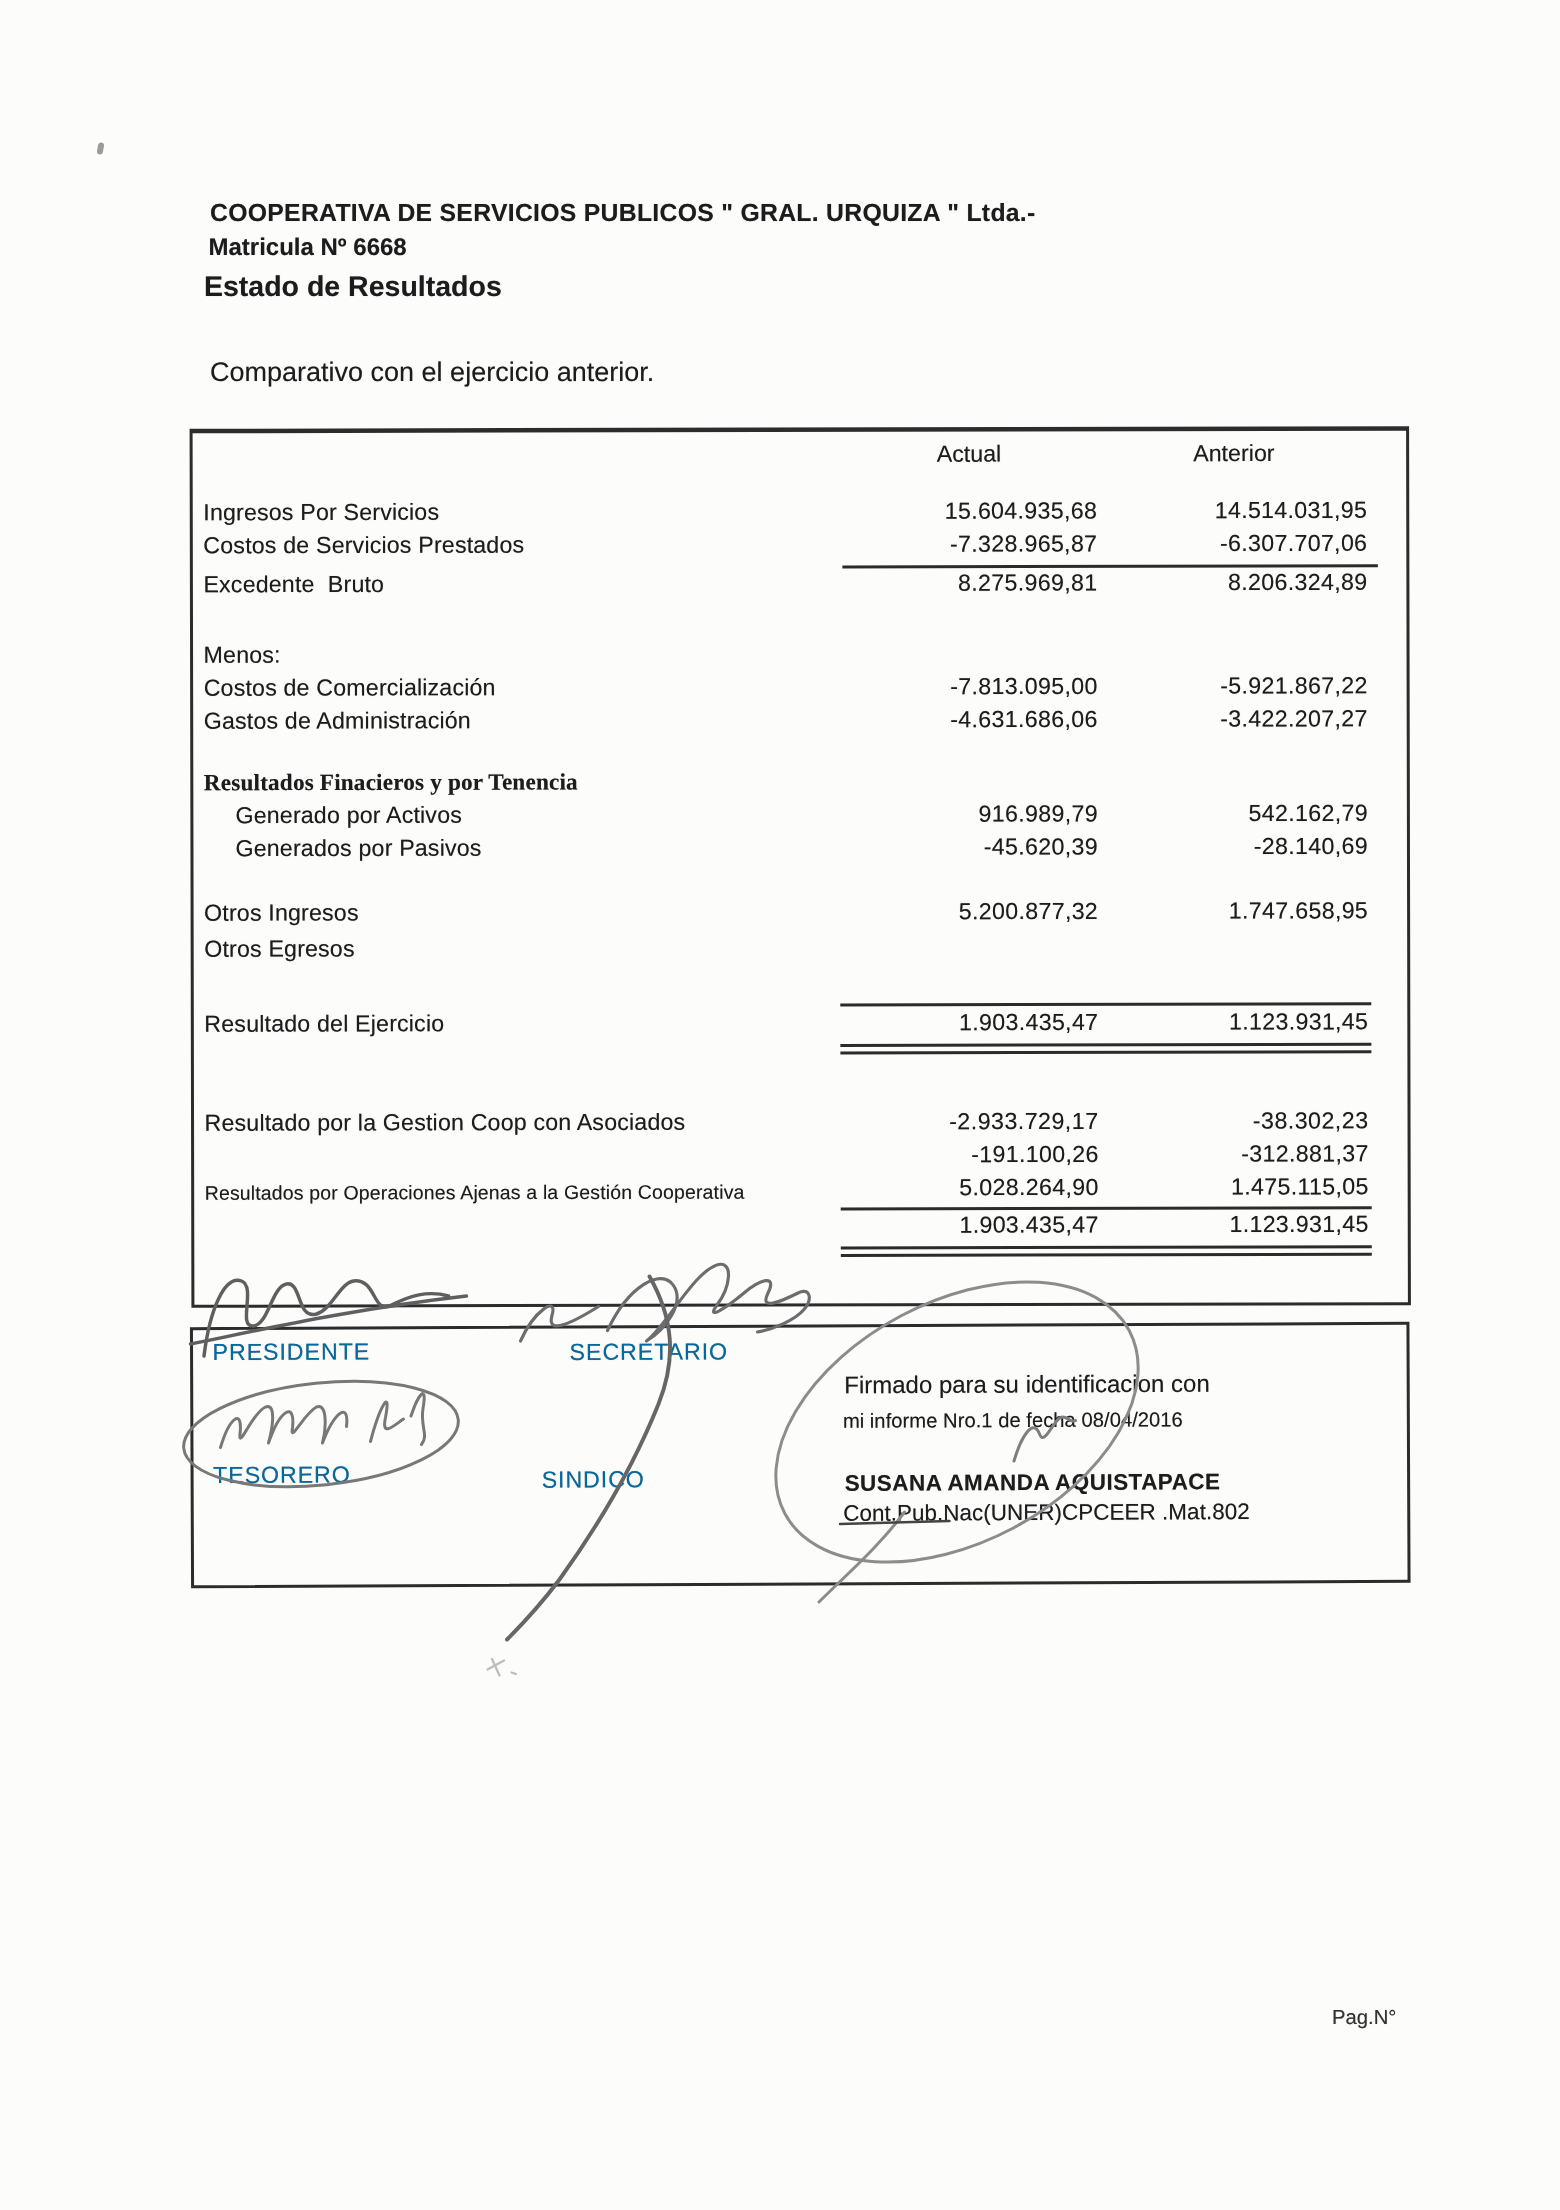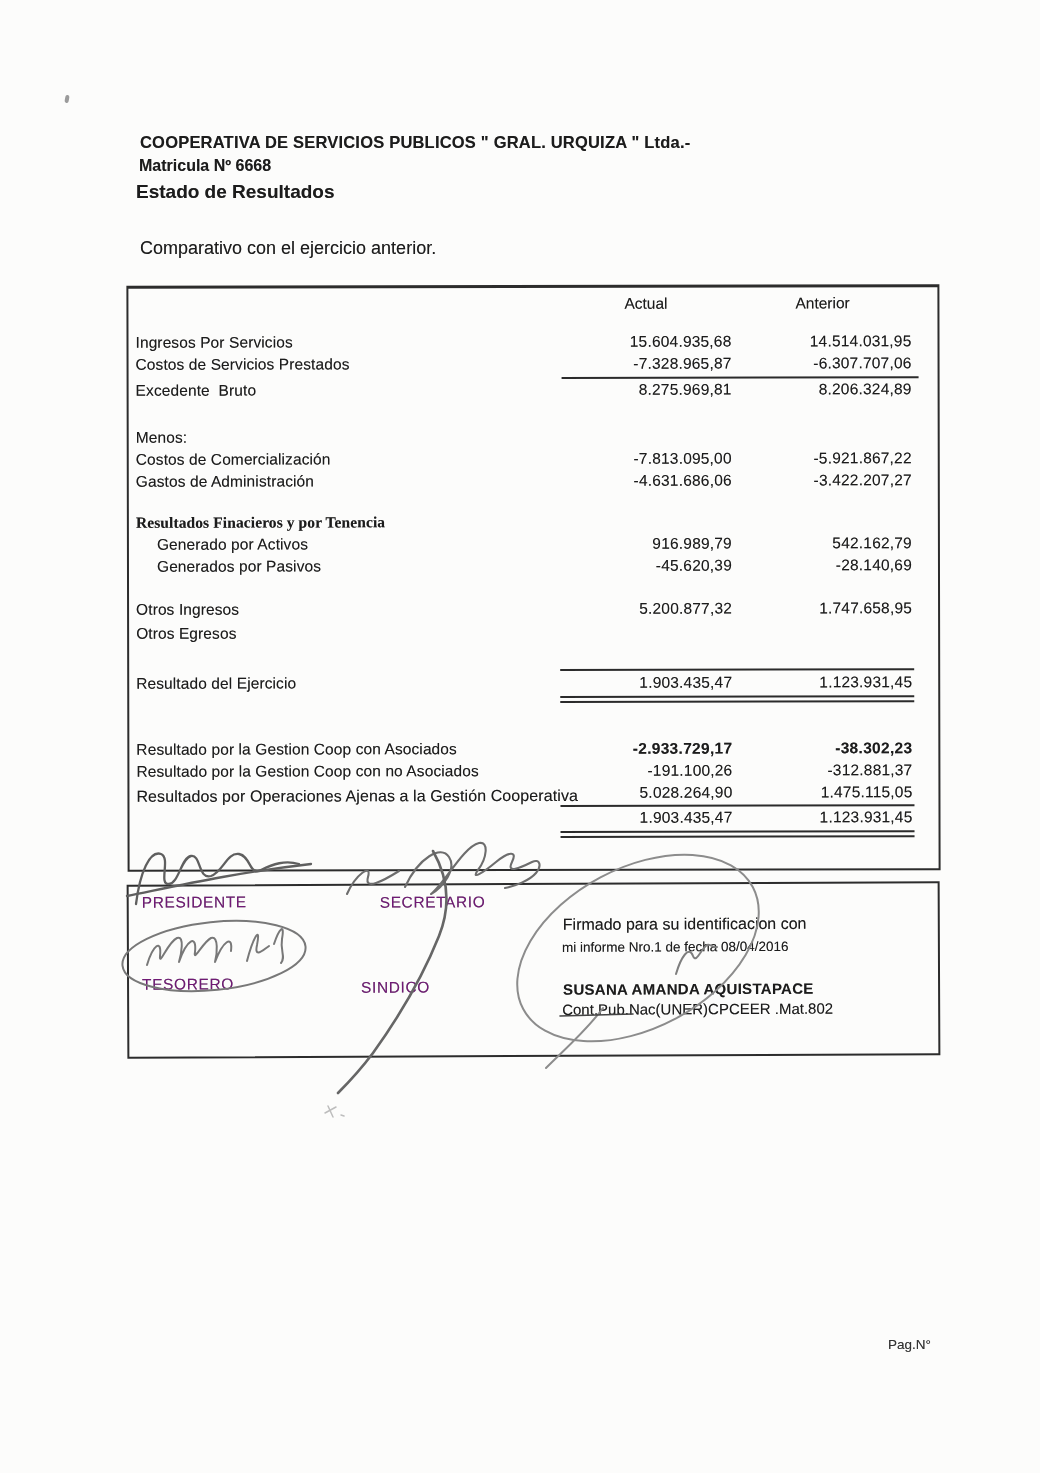--- a/index.html
+++ b/index.html
@@ -18,28 +18,28 @@
   
   .mainbox{left:127px;top:285px;width:809px;height:581px;border:2px solid #2c2c2c;border-top-width:3px;transform:rotate(-.12deg);}
   .colhead{position:absolute;top:7px;font-size:15.5px;}
   .colA{left:496px;} .colB{left:667px;}
   .trow{position:absolute;left:0;width:100%;height:20px;font-size:15.5px;}
   .trow .lbl{position:absolute;left:7px;top:0;white-space:pre;letter-spacing:.1px;}
   .trow .num{position:absolute;top:0;width:220px;text-align:right;letter-spacing:.2px;white-space:pre;}
   .na{right:206px;} .nb{right:26px;}
   .ind .lbl{left:28px;}
   .boldlbl .lbl{font-weight:bold;font-family:Liberation Serif, serif;}
-  .smalllbl .lbl{font-size:16px;top:3px;}
-  .boldnums .num{font-weight:bold;letter-spacing:.3px;}
+  .smalllbl .lbl{font-size:13px;top:3px;}
+  .boldnums .num{font-weight:normal;letter-spacing:.3px;}
   .heading{position:absolute;left:6px;top:423px;font-size:19px;font-weight:bold;letter-spacing:.2px;}
   .rule{position:absolute;background:#2b2b2b;height:2px;}
   .dblrule{position:absolute;height:7px;border-top:2px solid #2b2b2b;border-bottom:2px solid #2b2b2b;box-sizing:border-box;}
   
   .sigbox{left:127px;top:883px;width:809px;height:170px;border:2px solid #2c2c2c;transform:rotate(-.25deg);}
-  .rolelbl{position:absolute;font-size:15.5px;letter-spacing:.6px;color:#701a75;}
+  .rolelbl{position:absolute;font-size:15.5px;letter-spacing:.6px;color:#0369a1;}
   .r-pres{left:13px;top:7px;} .r-secr{left:251px;top:8px;}
   .r-teso{left:13px;top:89px;} .r-sind{left:232px;top:93px;}
   .aud1{position:absolute;left:434px;top:31px;font-size:16px;}
   .aud2{position:absolute;left:433px;top:55px;font-size:13.5px;}
   .audname{position:absolute;left:434px;top:96px;font-size:15px;font-weight:bold;letter-spacing:.3px;}
   .audcred{position:absolute;left:433px;top:116px;font-size:15px;}
   .pagenum{left:888px;top:1337px;font-size:13.5px;color:#333;}
   .speck{left:65px;top:95px;width:4px;height:8px;background:#9b9b9b;border-radius:2px;transform:rotate(10deg);}
   .ink{position:absolute;left:0;top:0;z-index:5;pointer-events:none;}
   .ink path,.ink ellipse{fill:none;stroke-linecap:round;stroke-linejoin:round;}
@@ -122,21 +122,20 @@
     </div>
     <div class="dblrule" style="top:408px;left:431px;width:354px"></div>
 
 
     <div class="trow boldnums" style="top:452px">
       <span class="lbl">Resultado por la Gestion Coop con Asociados</span>
       <span class="num na">-2.933.729,17</span>
       <span class="num nb">-38.302,23</span>
     </div>
     <div class="trow" style="top:474px">
-      <span class="lbl">Resultado por la Gestion Coop con no Asociados</span>
       <span class="num na">-191.100,26</span>
       <span class="num nb">-312.881,37</span>
     </div>
     <div class="trow smalllbl" style="top:496px">
       <span class="lbl">Resultados por Operaciones Ajenas a la Gestión Cooperativa</span>
       <span class="num na">5.028.264,90</span>
       <span class="num nb">1.475.115,05</span>
     </div>
     <div class="rule" style="top:517px;left:431px;width:354px"></div>
     <div class="trow" style="top:521px">

